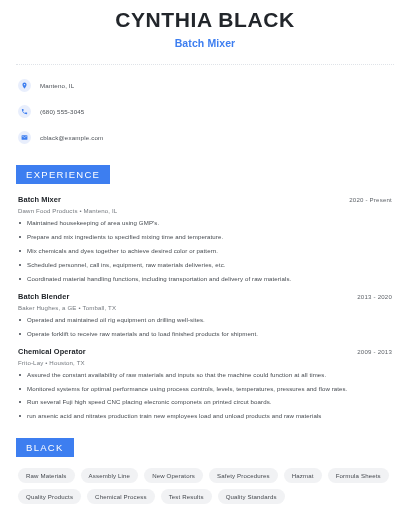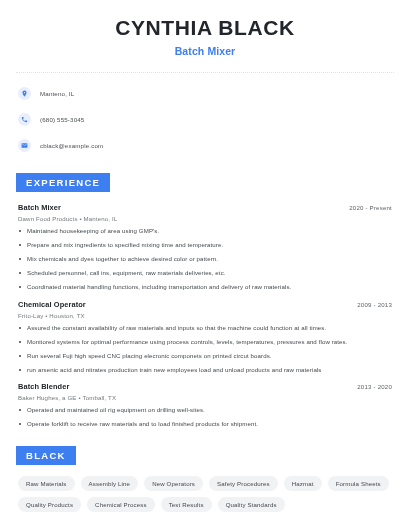--- a/index.html
+++ b/index.html
@@ -16,21 +16,21 @@
   .page {
     width: 410px;
     height: 530px;
     padding: 0 14px;
     position: relative;
   }
 
   
   .header {
     text-align: center;
-    padding-top: 16px;
+    padding-top: 8px;
   }
   .name {
     font-size: 21px;
     font-weight: bold;
     letter-spacing: 0.6px;
     color: #22262b;
     line-height: 1.15;
   }
   .role {
     font-size: 10.5px;
@@ -73,21 +73,21 @@
     margin-left: 9px;
     letter-spacing: 0.15px;
   }
 
   
   .section-badge {
     display: inline-block;
     background: #3d7ef0;
     color: #ffffff;
     font-size: 9.5px;
-    font-weight: bold;
+    font-weight: normal;
     letter-spacing: 1.3px;
     padding: 4px 10px 4px 10px;
     margin-left: 2px;
   }
   .section-exp { margin-top: 18px; }
   .section-skills { margin-top: 17px; }
 
   
   .jobs { margin-top: 11px; padding-left: 4px; padding-right: 4px; }
   .job { margin-bottom: 9px; }
@@ -210,44 +210,44 @@
           <li>Maintained housekeeping of area using GMP's.</li>
           <li>Prepare and mix ingredients to specified mixing time and temperature.</li>
           <li>Mix chemicals and dyes together to achieve desired color or pattern.</li>
           <li>Scheduled personnel, call ins, equipment, raw materials deliveries, etc.</li>
           <li>Coordinated material handling functions, including transportation and delivery of raw materials.</li>
         </ul>
       </div>
 
       <div class="job">
         <div class="job-head">
+          <span class="job-title">Batch Blender</span>
+          <span class="job-dates">2013 - 2020</span>
+        </div>
+        <div class="job-sub">Baker Hughes, a GE  •  Tomball, TX</div>
+        <ul class="bullets">
+          <li>Operated and maintained oil rig equipment on drilling well-sites.</li>
+          <li>Operate forklift to receive raw materials and to load finished products for shipment.</li>
+        </ul>
+      </div>
+
+      <div class="job">
+        <div class="job-head">
           <span class="job-title">Chemical Operator</span>
           <span class="job-dates">2009 - 2013</span>
         </div>
         <div class="job-sub">Frito-Lay  •  Houston, TX</div>
         <ul class="bullets">
           <li>Assured the constant availability of raw materials and inputs so that the machine could function at all times.</li>
           <li>Monitored systems for optimal performance using process controls, levels, temperatures, pressures and flow rates.</li>
           <li>Run several Fuji high speed CNC placing elecronic componets on printed circut boards.</li>
           <li>run arsenic acid and nitrates production train new employees load and unload products and raw materials</li>
         </ul>
       </div>
 
-      <div class="job">
-        <div class="job-head">
-          <span class="job-title">Batch Blender</span>
-          <span class="job-dates">2013 - 2020</span>
-        </div>
-        <div class="job-sub">Baker Hughes, a GE  •  Tomball, TX</div>
-        <ul class="bullets">
-          <li>Operated and maintained oil rig equipment on drilling well-sites.</li>
-          <li>Operate forklift to receive raw materials and to load finished products for shipment.</li>
-        </ul>
-      </div>
-
     </div>
   </div>
 
   <div class="section-skills">
     <div class="section-badge">BLACK</div>
 
     <div class="skills">
       <span class="chip">Raw Materials</span>
       <span class="chip">Assembly Line</span>
       <span class="chip">New Operators</span>

